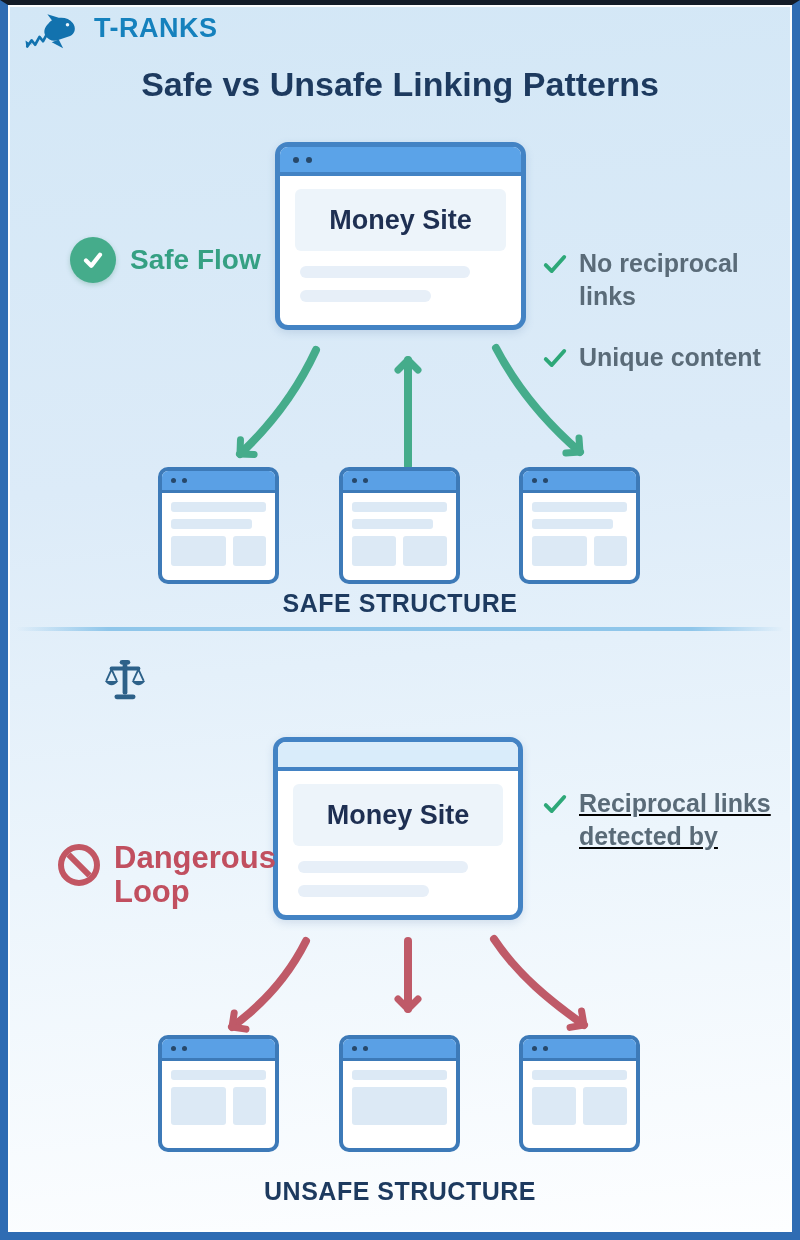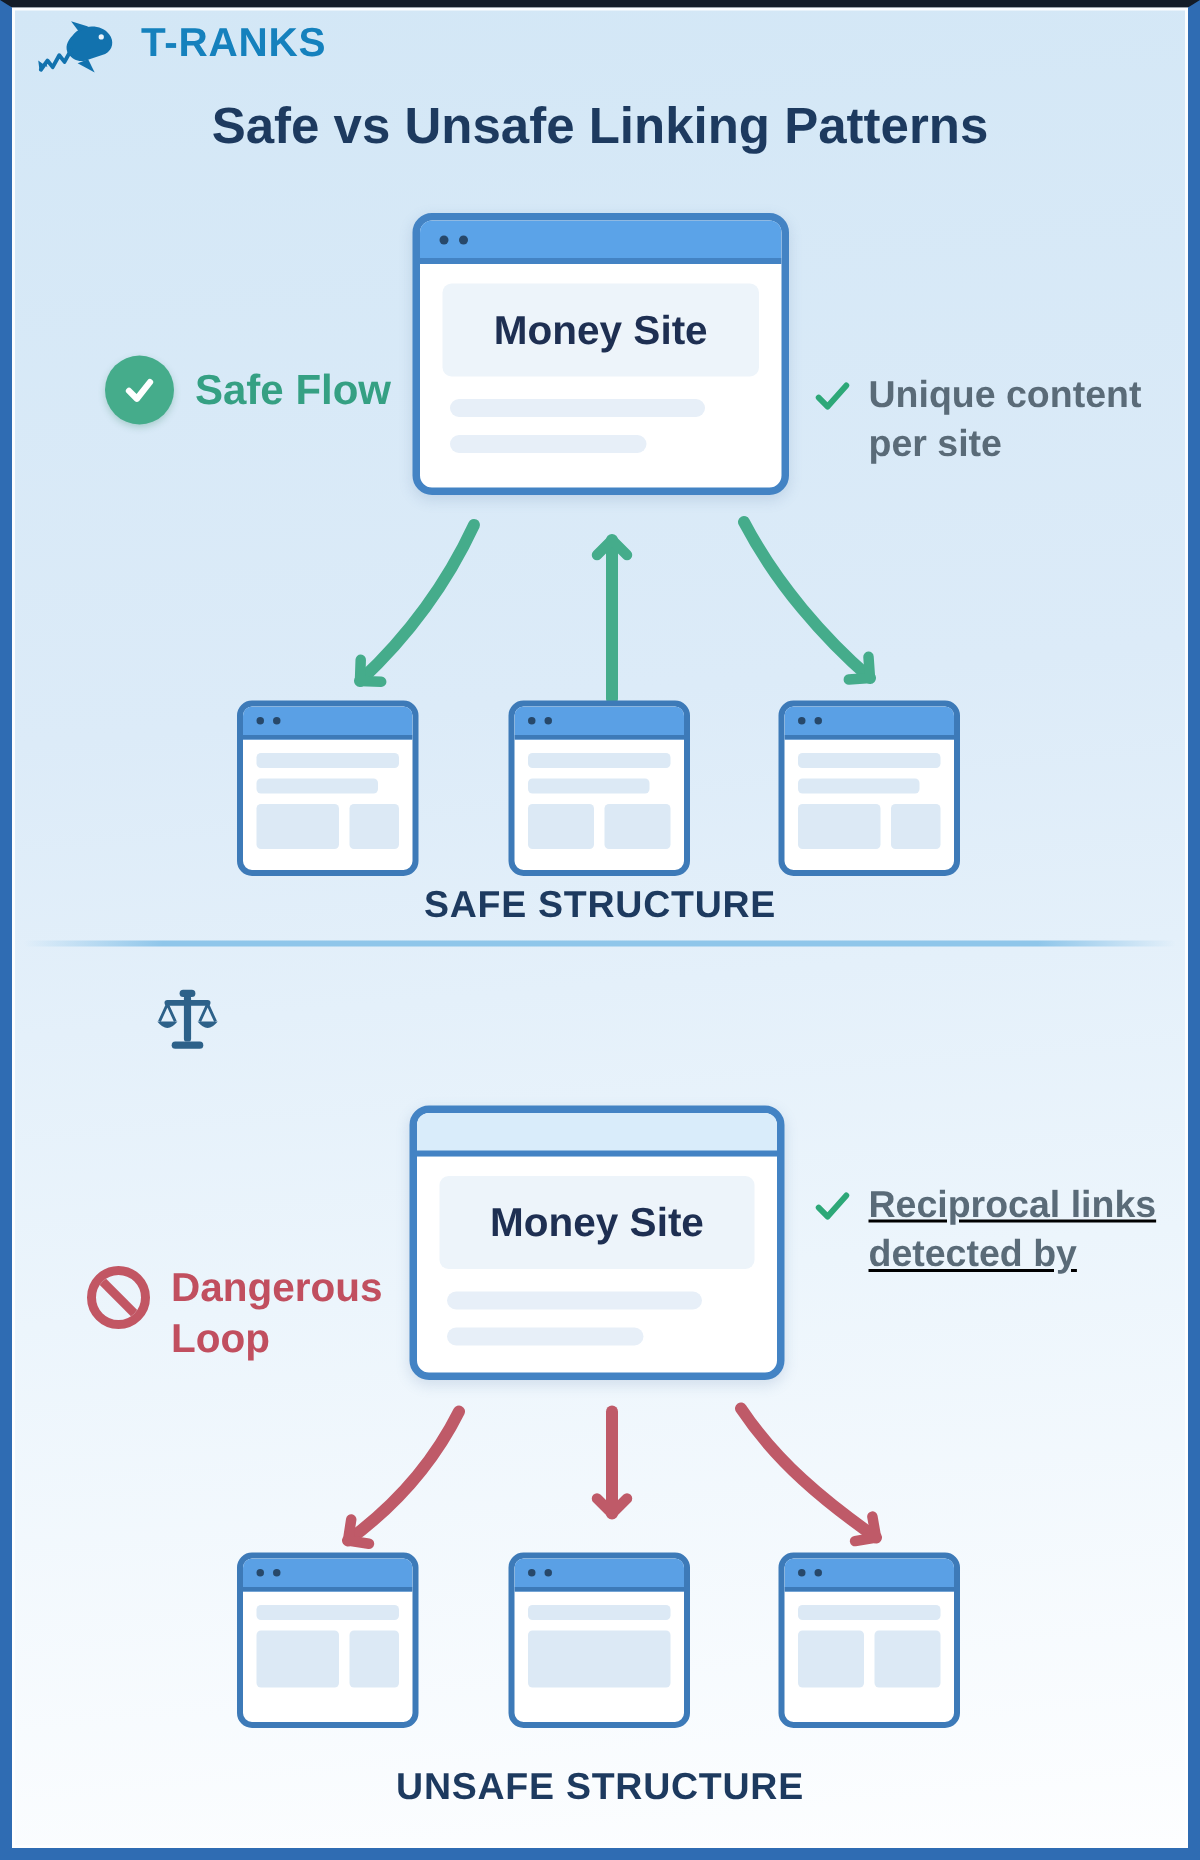--- a/index.html
+++ b/index.html
@@ -45,21 +45,21 @@
   .check-circle { width:46px; height:46px; border-radius:50%; background:#45ac8b;
                   display:flex; align-items:center; justify-content:center; flex:0 0 auto;
                   box-shadow:0 2px 5px rgba(60,140,110,.3); }
   .flow-text { font-size:28px; font-weight:bold; }
   .flow-text.green { color:#35a083; }
   .danger-flow { left:50px; top:836px; }
   .no-entry { width:42px; height:42px; border-radius:50%; border:6px solid #c25663;
               position:relative; overflow:hidden; flex:0 0 auto; margin-top:3px; }
   .no-entry::after { content:""; position:absolute; left:50%; top:50%; width:40px; height:6px;
                      background:#c25663; transform:translate(-50%,-50%) rotate(45deg); }
-  .flow-lines span { display:block; font-size:27px; font-weight:bold; color:#c14f5f; line-height:34px; }
+  .flow-lines span { display:block; font-size:31px; font-weight:bold; color:#c14f5f; line-height:34px; }
 
   
   .bullets { position:absolute; width:246px; }
   .bullets-top { left:534px; top:242px; }
   .bullets-bottom { left:534px; top:782px;text-decoration:underline; }
   .bullet { display:flex; gap:11px; align-items:flex-start; }
   .bullet + .bullet { margin-top:28px; }
   .bullet svg { flex:0 0 auto; margin-top:4px; }
   .bullet-lines span { display:block; font-size:25px; font-weight:bold; color:#5a6b78;
                        line-height:33px; white-space:nowrap; }
@@ -136,22 +136,30 @@
     </span>
     <span class="flow-text green">Safe Flow</span>
   </div>
 
   <div class="bullets bullets-top">
     <div class="bullet">
       <svg width="26" height="26" viewBox="0 0 24 24">
         <path d="M3.5 13 L9 18.5 L20.5 5.5" fill="none" stroke-width="3.6" stroke-linecap="round" stroke-linejoin="round" stroke="#2da878"></path>
       </svg>
       <div class="bullet-lines">
+        <span>No reciprocal</span>
+        <span>links</span>
+      </div>
+    </div>
+    <div class="bullet">
+      <svg width="26" height="26" viewBox="0 0 24 24">
+        <path d="M3.5 13 L9 18.5 L20.5 5.5" fill="none" stroke-width="3.6" stroke-linecap="round" stroke-linejoin="round" stroke="#2da878"></path>
+      </svg>
+      <div class="bullet-lines">
         <span>Unique content</span>
-        <span>per site</span>
       </div>
     </div>
   </div>
 
   <svg class="arrows arrows-safe" width="520" height="132" viewBox="0 0 520 132">
     <defs>
       <marker id="headG" viewBox="0 0 28 28" refX="16" refY="14" markerWidth="28" markerHeight="28" markerUnits="userSpaceOnUse" orient="auto">
         <path d="M6 4 L16 14 L6 24" fill="none" stroke-width="7" stroke-linecap="round" stroke-linejoin="round" stroke="#45ac8b"></path>
       </marker>
     </defs>

